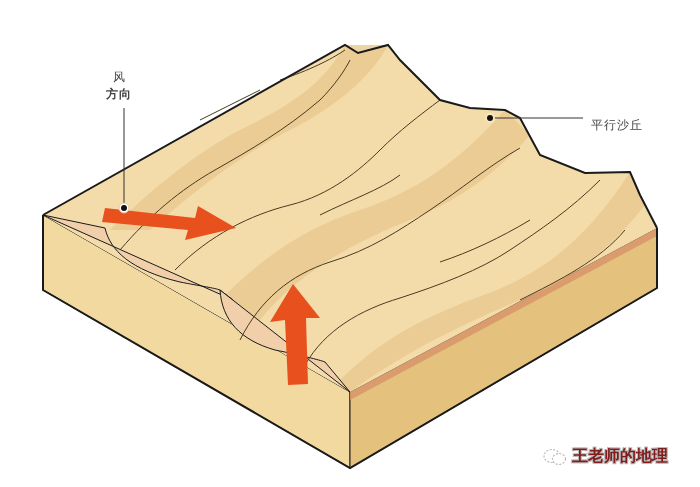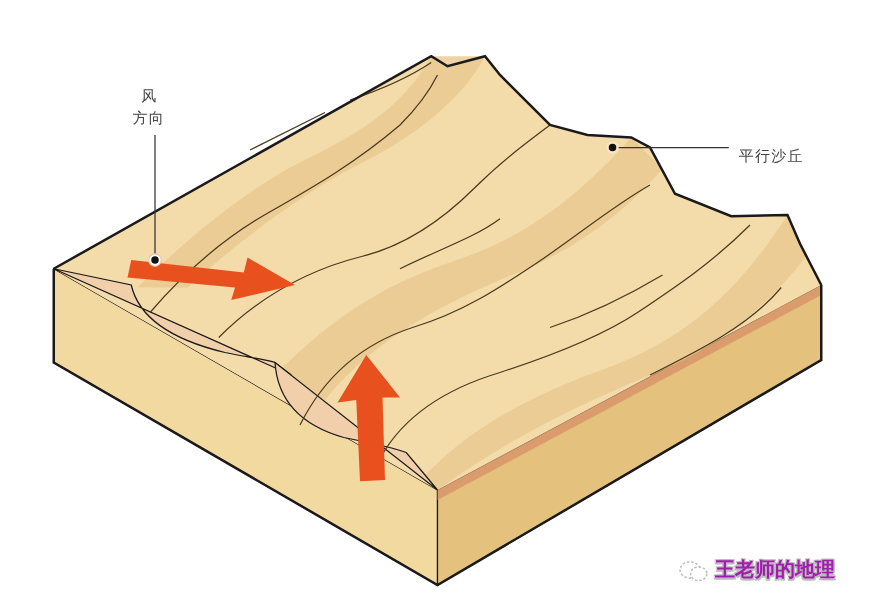--- a/index.html
+++ b/index.html
@@ -1,24 +1,24 @@
 <!DOCTYPE html>
 <html><head>
 <meta charset="utf-8">
 <style>
   html, body { margin: 0; padding: 0; background: #ffffff; }
   body { width: 700px; height: 487px; position: relative; overflow: hidden;
          font-family: "DejaVu Sans", "Liberation Sans", sans-serif; }
   #diagram { position: absolute; left: 0; top: 0; width: 700px; height: 487px; }
   .label { position: absolute; font-size: 12px; color: #444444; line-height: 16px; letter-spacing: 1px; }
   #label-wind-1 { left: 113px; top: 69px; }
-  #label-wind-2 { left: 106px; top: 86px; }
+  #label-wind-2 { left: 106px; top: 86px; font-weight: bold; }
   #label-dune { left: 591px; top: 117px; font-family: Liberation Serif, serif; }
   #watermark { position: absolute; left: 542px; top: 446px; display: flex; align-items: center; gap: 4px;
-               color: #a21caf; font-size: 16px; font-weight: bold;
+               color: #7f1d1d; font-size: 16px; font-weight: bold;
                text-shadow: -1px -1px 0 #bbbbbb, 1px -1px 0 #bbbbbb, -1px 1px 0 #bbbbbb, 1px 1px 0 #bbbbbb; }
   #watermark-icon { width: 26px; height: 20px; }
 </style>
 </head>
 <body>
 
 <svg id="diagram" viewBox="0 0 700 487" xmlns="http://www.w3.org/2000/svg">
 
   <path d="M43,215 L43,290 L350,468 L350,392 Z" fill="#f2d9a0" stroke="#1a1a1a" stroke-width="1"></path>
 

